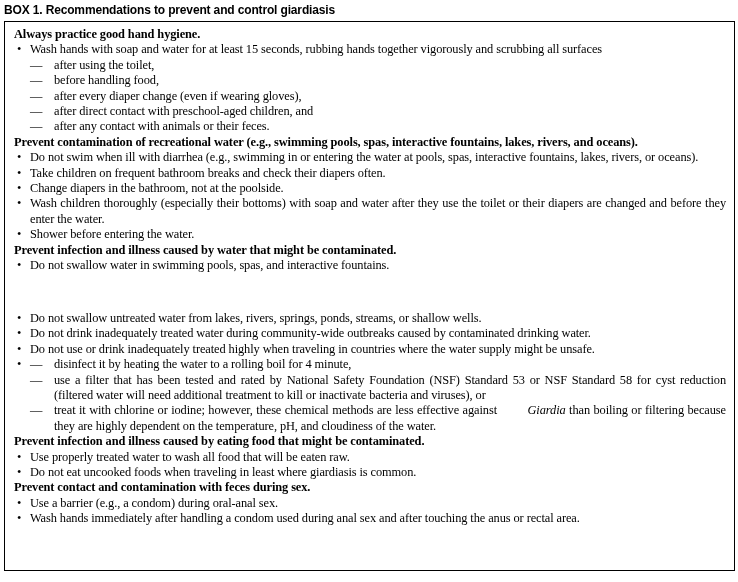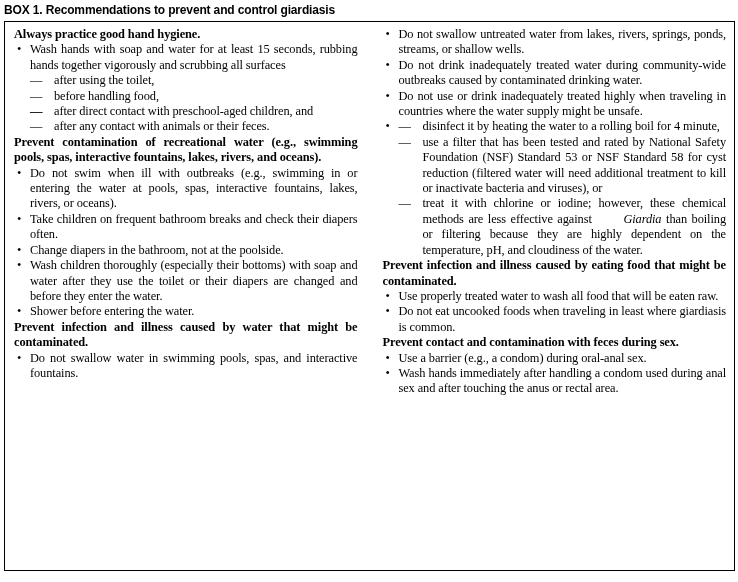--- a/index.html
+++ b/index.html
@@ -22,20 +22,21 @@
   }
   .box {
     position: absolute; top: 21px; left: 4px;
     width: 731px; height: 550px;
     border: 1.5px solid #000;
     background: #fff;
     padding: 5px 8px 0 9px;
     display: flex;
     gap: 25px;
     overflow: hidden;
+    flex-direction: column;
   }
   .col {
     flex: 1 1 0;
     font-size: 12.4px;
     line-height: 15.4px;
     letter-spacing: -0.1px;
   }
   .heading {
     font-weight: 700;
     text-align: justify;
@@ -75,34 +76,34 @@
         <div class="bullet">
           <span class="marker">•</span><span>Wash hands with soap and water for at least 15 seconds, rubbing hands together vigorously and scrubbing all surfaces</span>
         </div>
         <div class="sub">
           <span class="marker">—</span><span>after using the toilet,</span>
         </div>
         <div class="sub">
           <span class="marker">—</span><span>before handling food,</span>
         </div>
         <div class="sub">
-          <span class="marker">—</span>
+          <span class="marker">—</span><span>after every diaper change (even if wearing gloves),</span>
         </div>
         <div class="sub">
           <span class="marker">—</span><span>after direct contact with preschool-aged children, and</span>
         </div>
         <div class="sub">
           <span class="marker">—</span><span>after any contact with animals or their feces.</span>
         </div>
       </div>
 
       <div class="section">
         <p class="heading">Prevent contamination of recreational water (e.g., swimming pools, spas, interactive fountains, lakes, rivers, and oceans).</p>
         <div class="bullet">
-          <span class="marker">•</span><span>Do not swim when ill with outbreaks (e.g., swimming in or entering the water at pools, spas, interactive fountains, lakes, rivers, or oceans).</span>
+          <span class="marker">•</span><span>Do not swim when ill with diarrhea (e.g., swimming in or entering the water at pools, spas, interactive fountains, lakes, rivers, or oceans).</span>
         </div>
         <div class="bullet">
           <span class="marker">•</span><span>Take children on frequent bathroom breaks and check their diapers often.</span>
         </div>
         <div class="bullet">
           <span class="marker">•</span><span>Change diapers in the bathroom, not at the poolside.</span>
         </div>
         <div class="bullet">
           <span class="marker">•</span><span>Wash children thoroughly (especially their bottoms) with soap and water after they use the toilet or their diapers are changed and before they enter the water.</span>
         </div>

